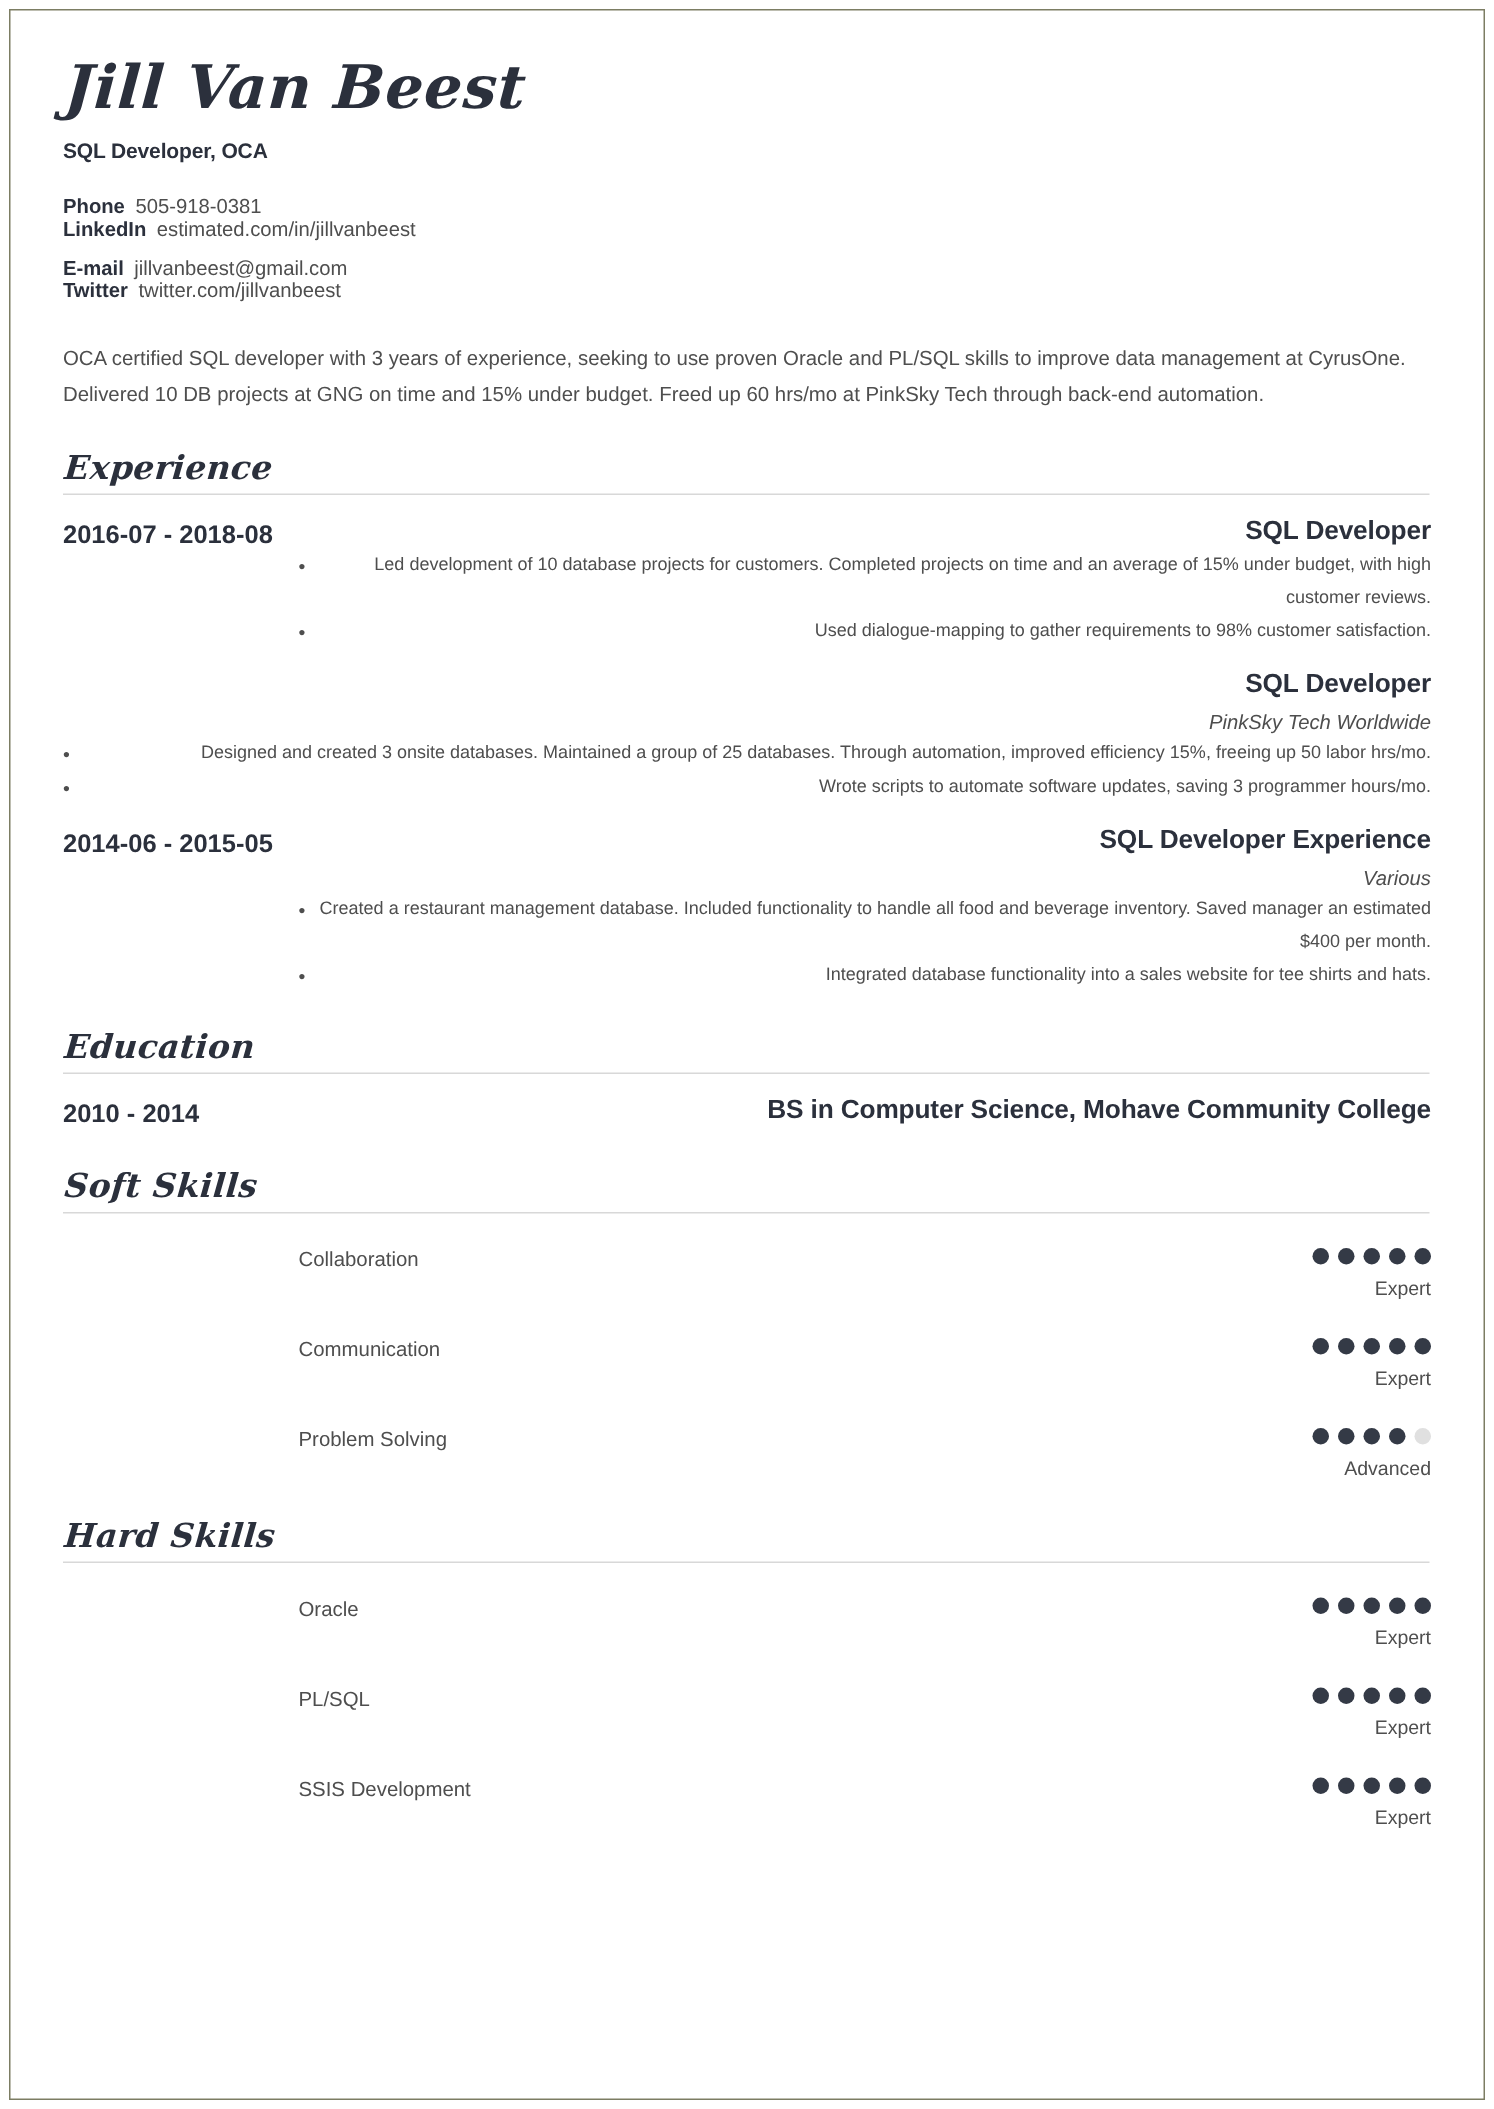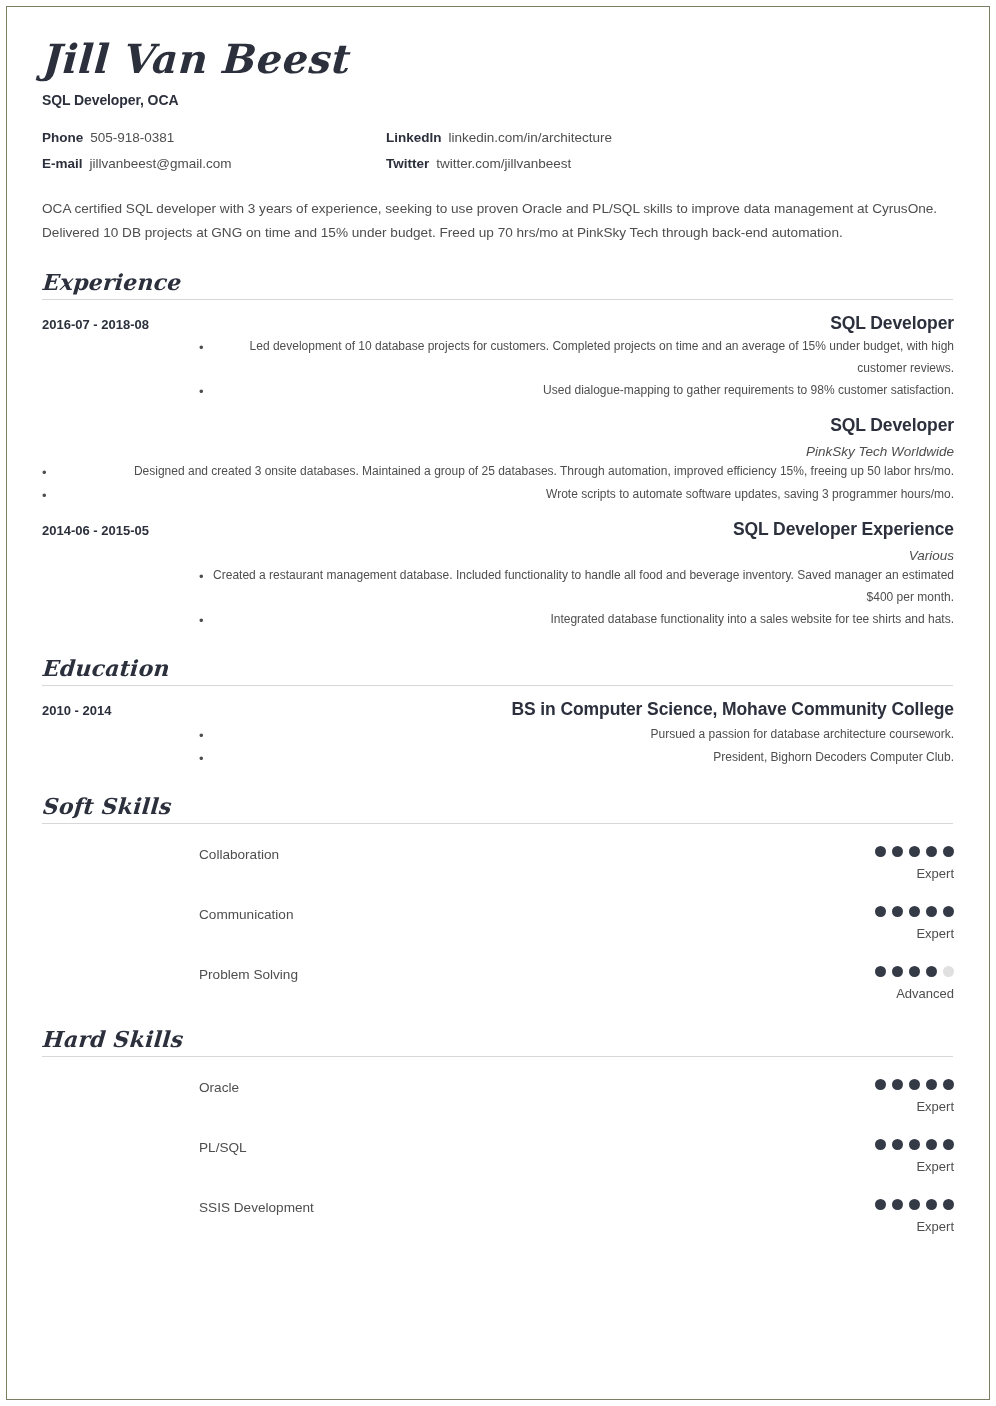--- a/index.html
+++ b/index.html
@@ -63,20 +63,21 @@
     letter-spacing: -0.1px;
   }
 
   .contact-grid {
     margin-top: 22px;
     width: 700px;
   }
   .contact-row {
     display: flex;
     margin-bottom: 11px;
+    flex-direction: column;
   }
   .contact-cell {
     display: flex;
     align-items: baseline;
     font-size: 13.5px;
     color: #4a4a4a;
   }
   .contact-cell.first { width: 344px; flex: none; }
   .contact-label {
     font-weight: bold;
@@ -116,21 +117,21 @@
   }
 
   
   .entry {
     display: flex;
     margin-bottom: 4px;
   }
   .entry-date {
     width: 157px;
     flex: none;
-    font-size: 13px;
+    font-size: 17px;
     font-weight: bold;
     color: #2b303c;
     padding-top: 4px;
     white-space: nowrap;
   }
   .entry-body { flex: 1; text-align: right; }
   .entry-title {
     font-size: 17.5px;
     font-weight: bold;
     color: #2b303c;
@@ -221,36 +222,36 @@
       <div class="job-title">SQL Developer, OCA</div>
 
       <div class="contact-grid">
         <div class="contact-row">
           <div class="contact-cell first">
             <span class="contact-label">Phone</span>
             <span class="contact-value">505-918-0381</span>
           </div>
           <div class="contact-cell">
             <span class="contact-label">LinkedIn</span>
-            <span class="contact-value">linkedin.com/in/architecture</span>
+            <span class="contact-value">estimated.com/in/jillvanbeest</span>
           </div>
         </div>
         <div class="contact-row">
           <div class="contact-cell first">
             <span class="contact-label">E-mail</span>
             <span class="contact-value">jillvanbeest@gmail.com</span>
           </div>
           <div class="contact-cell">
             <span class="contact-label">Twitter</span>
             <span class="contact-value">twitter.com/jillvanbeest</span>
           </div>
         </div>
       </div>
 
-      <div class="summary">OCA certified SQL developer with 3 years of experience, seeking to use proven Oracle and PL/SQL skills to improve data management at CyrusOne. Delivered 10 DB projects at GNG on time and 15% under budget. Freed up 70 hrs/mo at PinkSky Tech through back-end automation.</div>
+      <div class="summary">OCA certified SQL developer with 3 years of experience, seeking to use proven Oracle and PL/SQL skills to improve data management at CyrusOne. Delivered 10 DB projects at GNG on time and 15% under budget. Freed up 60 hrs/mo at PinkSky Tech through back-end automation.</div>
     </div>
 
     <div class="section">
       <div class="section-heading">Experience</div>
       <div class="section-rule"></div>
 
       <div class="entry experience">
         <div class="entry-date">2016-07 - 2018-08</div>
         <div class="entry-body">
           <div class="entry-title">SQL Developer</div>
@@ -286,24 +287,20 @@
     </div>
 
     <div class="section">
       <div class="section-heading">Education</div>
       <div class="section-rule"></div>
 
       <div class="entry education">
         <div class="entry-date">2010 - 2014</div>
         <div class="entry-body">
           <div class="entry-title">BS in Computer Science, Mohave Community College</div>
-          <ul class="bullets">
-            <li>Pursued a passion for database architecture coursework.</li>
-            <li>President, Bighorn Decoders Computer Club.</li>
-          </ul>
         </div>
       </div>
     </div>
 
     <div class="section">
       <div class="section-heading">Soft Skills</div>
       <div class="section-rule"></div>
       <div class="skills-list">
           <div class="skill-row">
             <div class="skill-spacer"></div>

